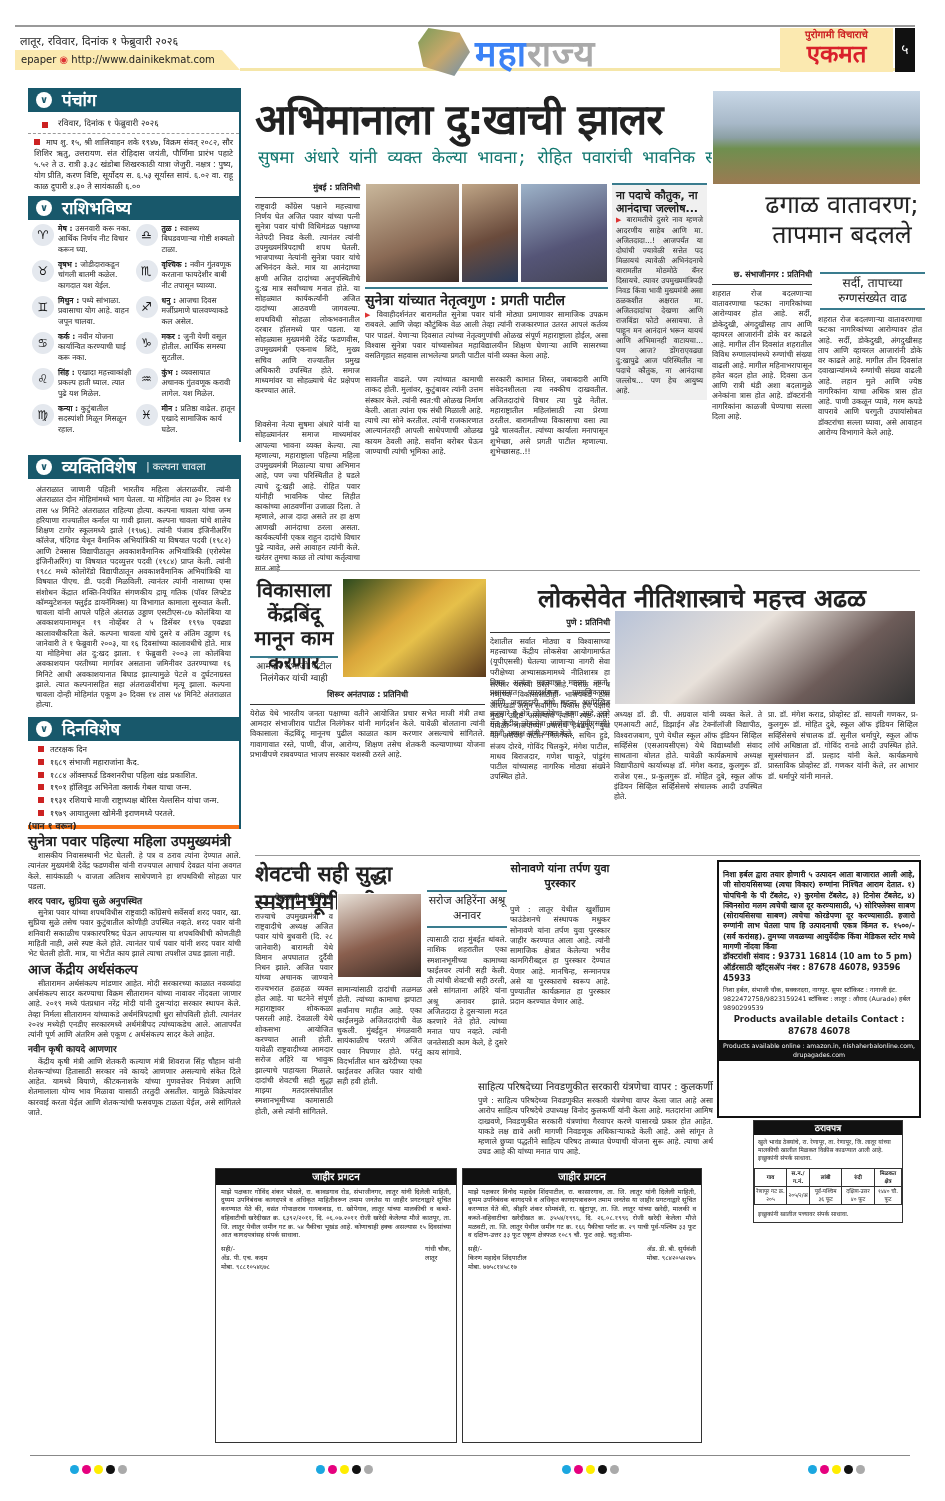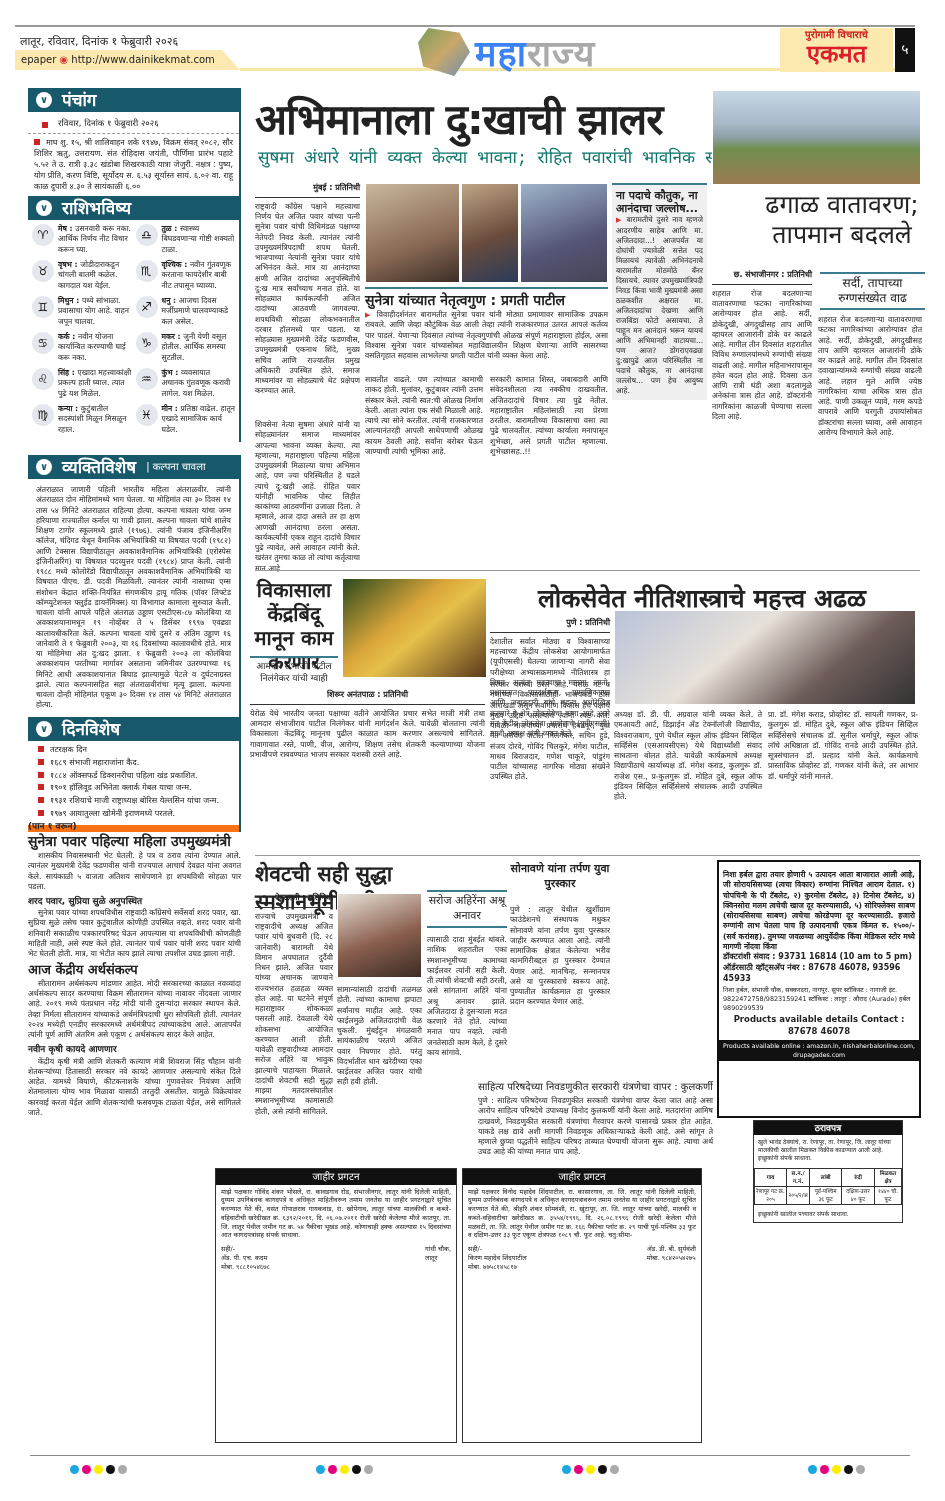--- a/index.html
+++ b/index.html
@@ -29,21 +29,21 @@
   .panchang .date .bullet { position: absolute; left: 14px; top: 10px; }
   .panchang .body { padding: 4px 6px; font-size: 8px; text-align: justify; }
   .rashi { top: 196px; }
   .rashi-grid { display: grid; grid-template-columns: 1fr 1fr; padding: 4px; gap: 2px 4px; }
   .rashi-item { display: flex; gap: 4px; font-size: 7.6px; min-height: 34px; }
   .rashi-item .ic { flex: 0 0 22px; height: 22px; border-radius: 50%; background: #e4e8ee; color: #111; font-size: 12px; display: flex; align-items: center; justify-content: center; }
   .rashi-item b { font-weight: bold; }
   .vyakti { top: 455px; }
   .vyakti .body { padding: 6px 8px; font-size: 7.6px; text-align: justify; }
   .dinvishesh { top: 717px; }
-  .dinvishesh ul { list-style: none; padding: 3px 0 4px 10px; border-bottom: 7px solid #f97316; }
+  .dinvishesh ul { list-style: none; padding: 3px 0 4px 10px; border-bottom: 4px solid #f97316; }
   .dinvishesh li { font-size: 8px; padding: 1px 0; }
   .cont { left: 28px; top: 820px; width: 213px; font-size: 7.6px; text-align: justify; }
   .cont .from { font-weight: bold; font-size: 9px; }
   .cont h3 { font-size: 14px; margin: 0 0; }
   .cont h4 { font-size: 9px; margin: 3px 0 1px; }
   .cont h3.sm { font-size: 13px; }
   .cont p { margin-bottom: 2px; text-indent: 10px; }
 
   .main-title { left: 255px; top: 92px; font-size: 42px; font-weight: bold; letter-spacing: -1px; }
   .main-sub { left: 258px; top: 148px; font-size: 17px; color: #0f766e; font-family: Liberation Mono, monospace; }
@@ -70,21 +70,21 @@
 
   .ad { left: 717px; top: 860px; width: 204px; height: 258px; border: 2px solid #111; padding: 4px; }
   .ad h2 { font-size: 17px; text-align: center; line-height: 1.3; }
   .ad .txt { font-size: 7.6px; font-weight: bold; text-align: justify; margin-top: 4px; }
   .ad .phone { font-size: 8px; font-weight: bold; }
   .ad .addr { font-size: 6.4px; margin-top: 2px; }
   .ad .eng { font-size: 8.5px; font-weight: bold; text-align: center; margin-top: 2px; }
   .ad .online { background: #111; color: #fff; font-size: 6.2px; text-align: center; padding: 2px; margin: 3px -4px -4px; }
 
   .notice { border: 1px solid #333; font-size: 6.5px; }
-  .notice .nh { background: #111; color: #fff; text-align: center; font-size: 10px; font-weight: normal; padding: 1px; }
+  .notice .nh { background: #111; color: #fff; text-align: center; font-size: 10px; font-weight: bold; padding: 1px; }
   .notice .nb { padding: 3px 5px; text-align: justify; }
   .notice .sig { display: flex; justify-content: space-between; padding: 2px 5px; font-size: 6.5px; }
 
   .reg { left: 753px; top: 1120px; width: 150px; border: 1px solid #333; font-size: 6px; padding: 0; }
   .reg .nh { background: #111; color: #fff; text-align: center; font-size: 9px; font-weight: bold; padding: 1px; }
   .reg table { width: 100%; border-collapse: collapse; margin: 3px 0; }
   .reg td, .reg th { border: 1px solid #333; font-size: 5.5px; padding: 1px; text-align: center; }
 
   .dots { top: 1465px; display: flex; gap: 3px; }
   .dot { width: 9px; height: 9px; border-radius: 50%; }

